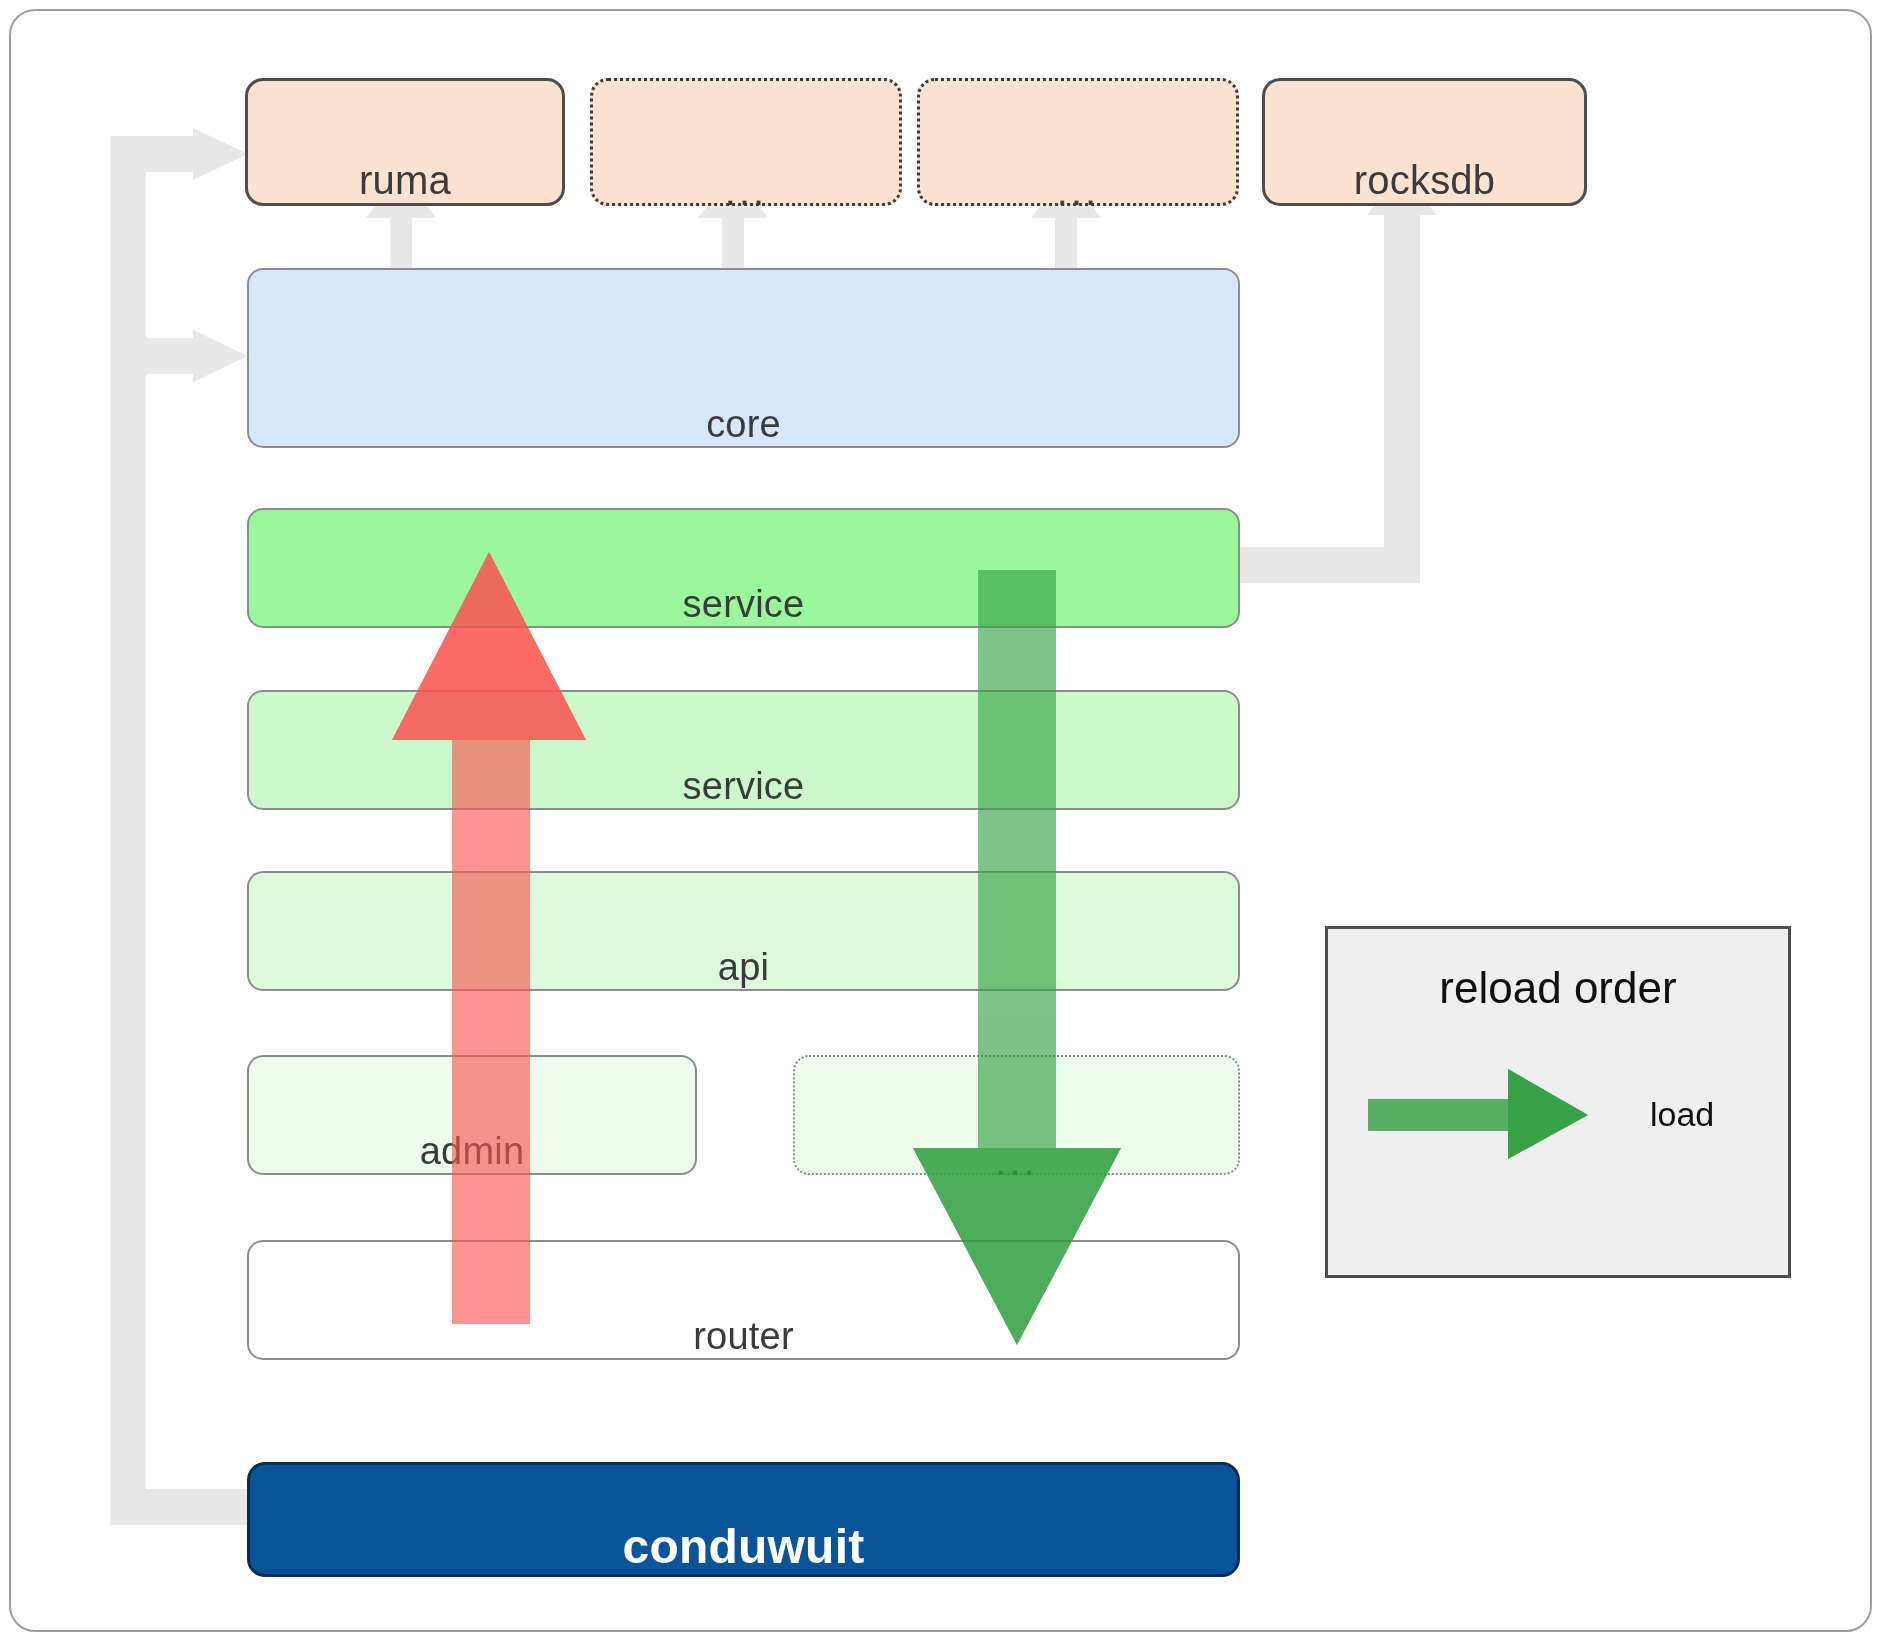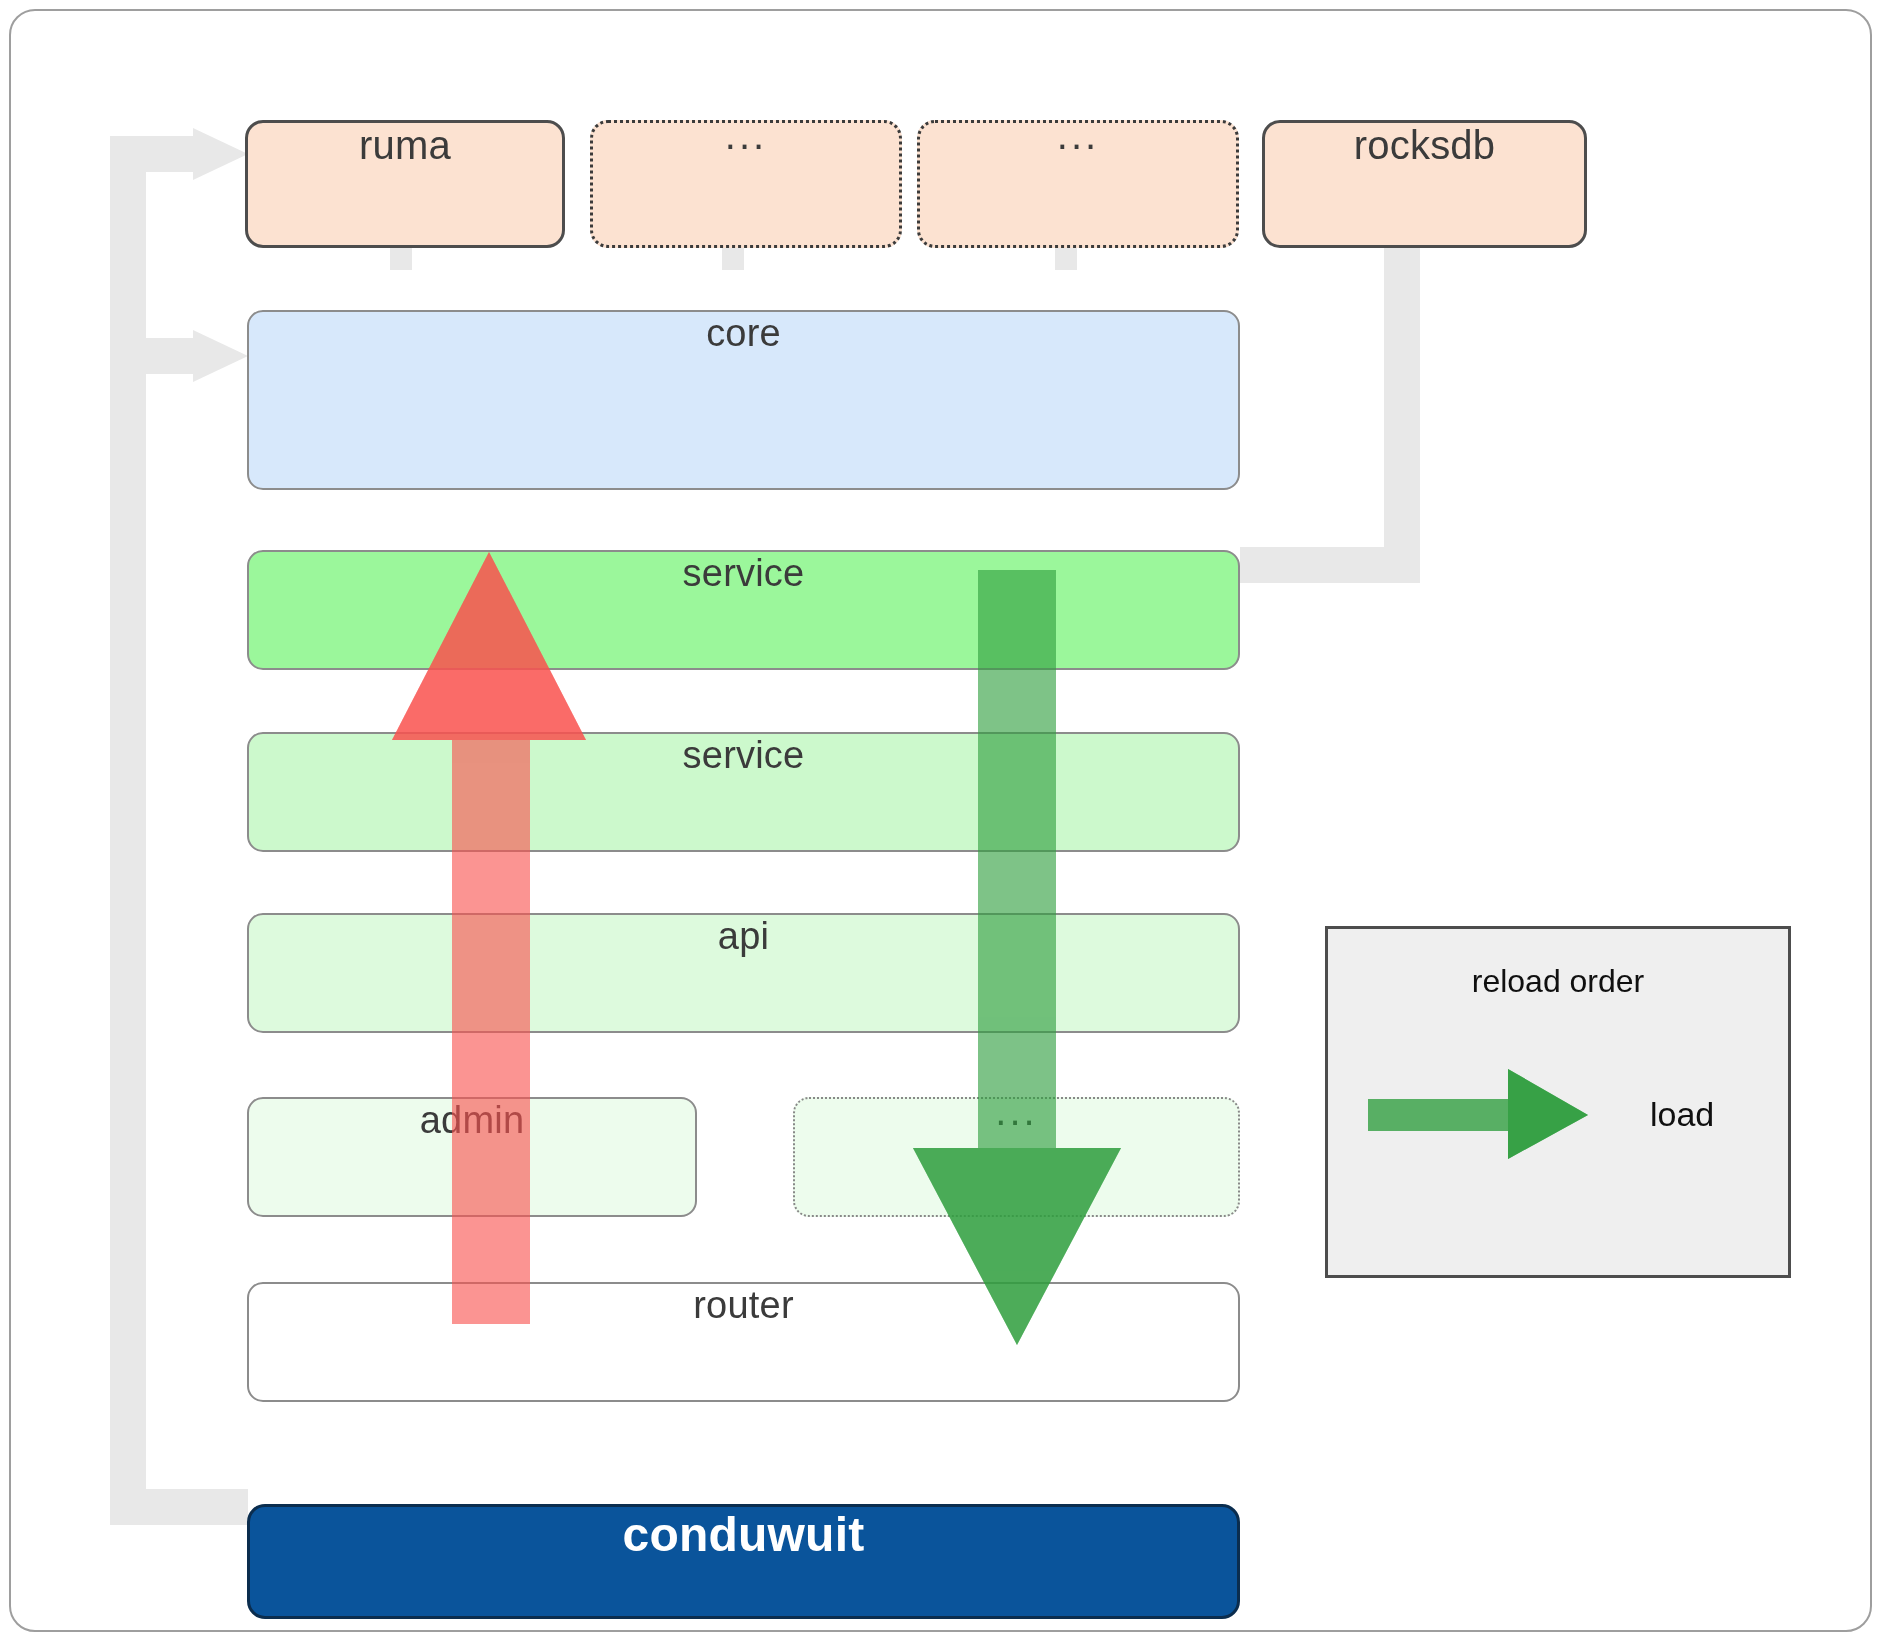--- a/index.html
+++ b/index.html
@@ -25,27 +25,26 @@
     border: 2px solid #9e9e9e;
     border-radius: 26px;
     box-sizing: border-box;
     background: #ffffff;
   }
 
   .box {
     position: absolute;
     box-sizing: border-box;
     display: flex;
-    align-items: flex-start;
+    align-items: flex-end;
     justify-content: center;
     border-radius: 14px;
     font-size: 38px;
     color: #3b3b3b;
     letter-spacing: 0.2px;
-    margin-top: 42px;
   }
 
   
   .dep {
     background: #fce2d1;
     border: 3px solid #4d4d4d;
     border-radius: 18px;
     font-size: 40px;
   }
   .dep.dotted {
@@ -98,21 +97,21 @@
     height: 352px;
     background: #efefef;
     border: 3px solid #4d4d4d;
     box-sizing: border-box;
   }
   .legend-title {
     position: absolute;
     left: 0; right: 0;
     top: 34px;
     text-align: center;
-    font-size: 32px;
+    font-size: 44px;
     color: #101010;
   }
   .legend-row {
     position: absolute;
     left: 0;
     width: 100%;
     height: 90px;
   }
   .legend-label {
     position: absolute;

